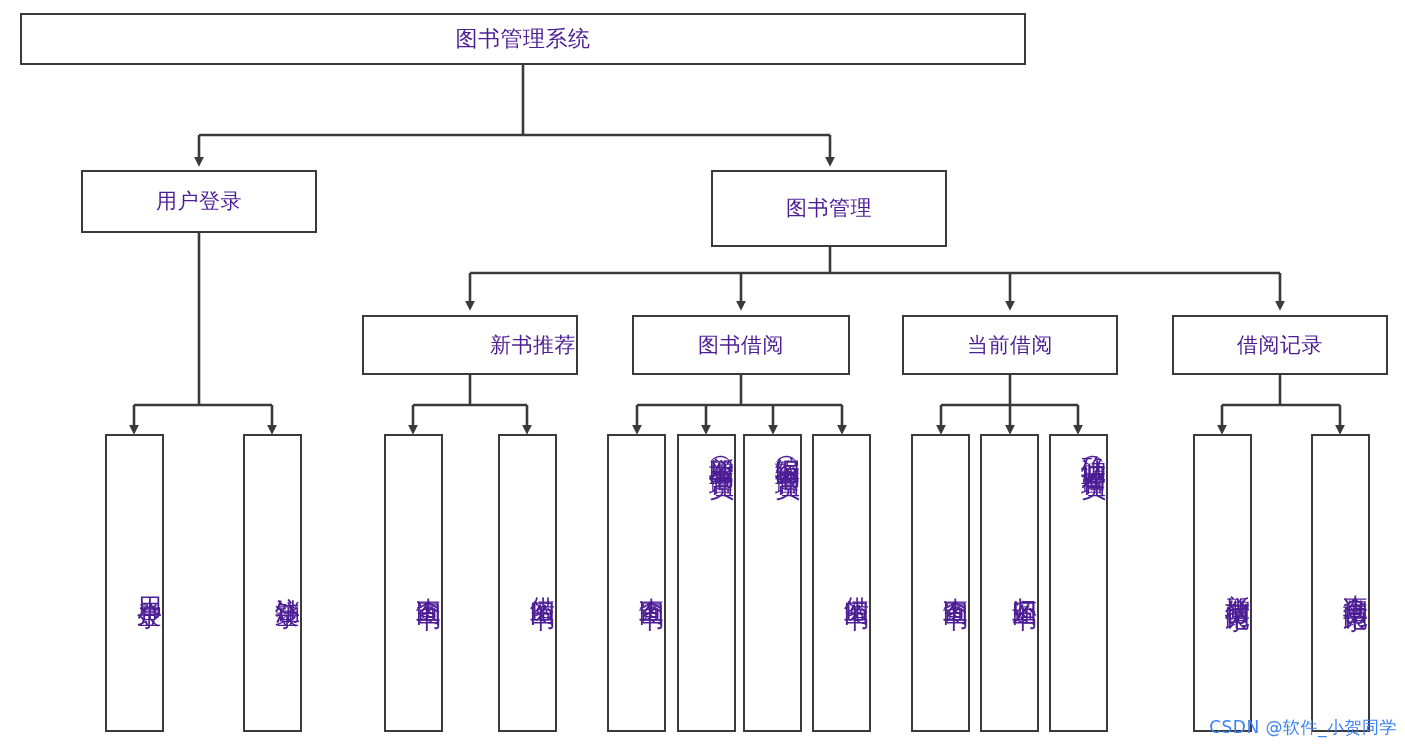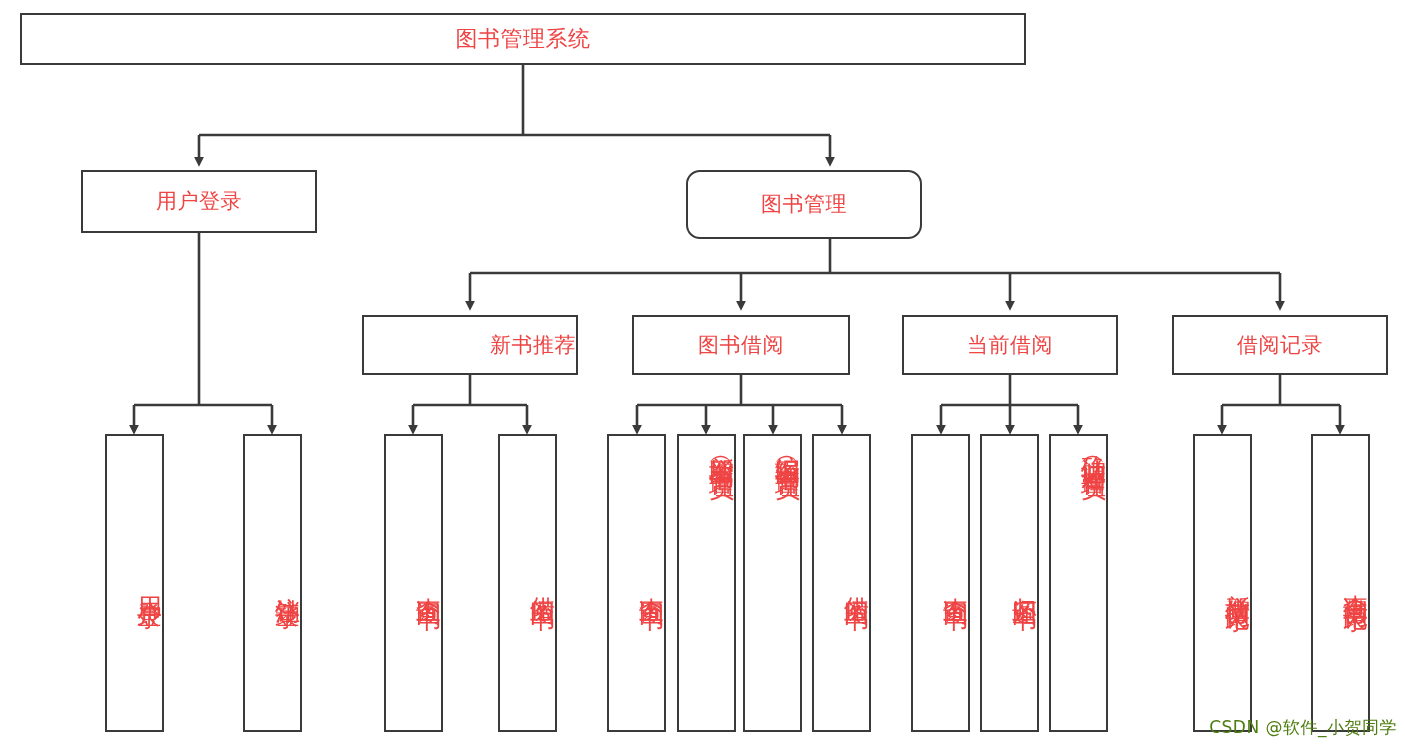--- a/index.html
+++ b/index.html
@@ -28,21 +28,21 @@
   }
   .node {
     position: absolute;
     box-sizing: border-box;
     background: #ffffff;
     border: 2.5px solid #3a3a3a;
     display: flex;
     align-items: center;
     justify-content: center;
     text-align: center;
-    color: #ef4444;
+    color: #4c1d95;
     z-index: 2;
   }
   .node .lbl {
     display: block;
     line-height: 1.06;
     letter-spacing: 0.5px;
   }
   
   .node.h .lbl {
     font-size: 21px;
@@ -70,21 +70,21 @@
     align-items: center;
   }
   .node.v.mid .lbl {
     text-align: center;
   }
   .watermark {
     position: absolute;
     right: 8px;
     bottom: 8px;
     font-size: 17px;
-    color: #4d7c0f;
+    color: #3b82f6;
     letter-spacing: 0.5px;
     z-index: 5;
     white-space: nowrap;
   }
 </style>
 </head>
 <body>
 
 <div id="diagram">
 
@@ -139,21 +139,21 @@
     </g>
   </svg>
 
   <div class="node h root" style="left:20px; top:13px; width:1006px; height:52px;">
     <span class="lbl">图书管理系统</span>
   </div>
 
   <div class="node h" style="left:81px; top:170px; width:236px; height:63px;">
     <span class="lbl">用户登录</span>
   </div>
-  <div class="node h" style="left:686px; top:170px; width:236px; height:69px;border-radius:14px;">
+  <div class="node h" style="left:711px; top:170px; width:236px; height:77px;">
     <span class="lbl">图书管理</span>
   </div>
 
   <div class="node h" style="left:362px; top:315px; width:216px; height:60px;justify-content:flex-end;">
     <span class="lbl">新书推荐</span>
   </div>
   <div class="node h" style="left:632px; top:315px; width:218px; height:60px;">
     <span class="lbl">图书借阅</span>
   </div>
   <div class="node h" style="left:1172px; top:315px; width:216px; height:60px;">

